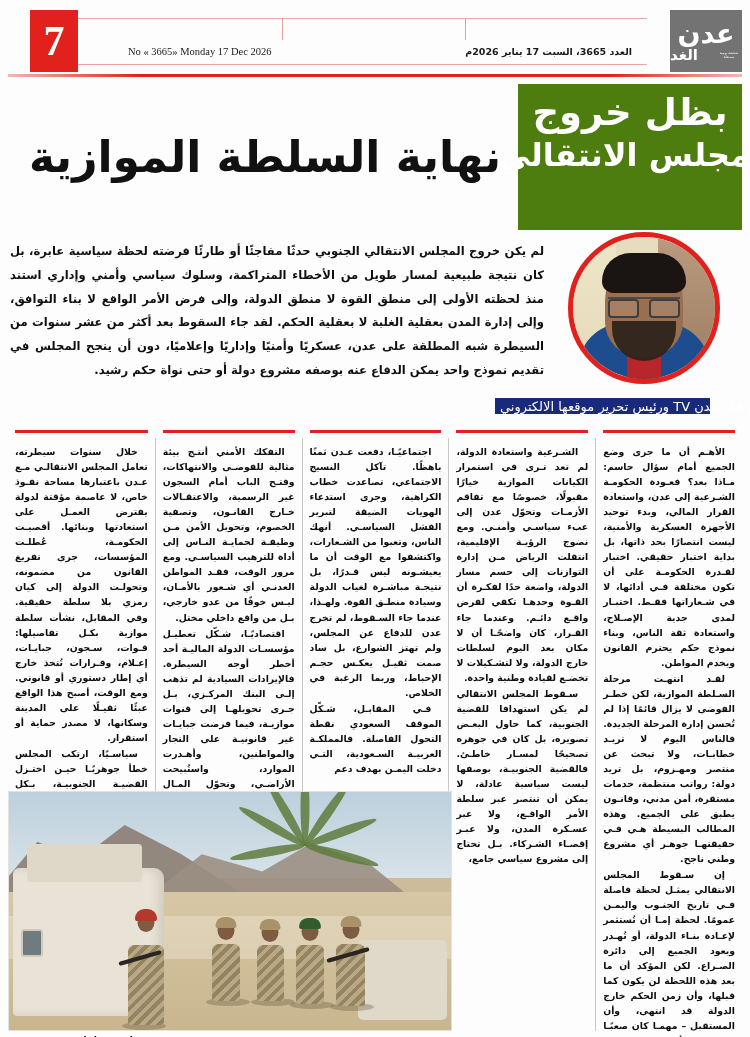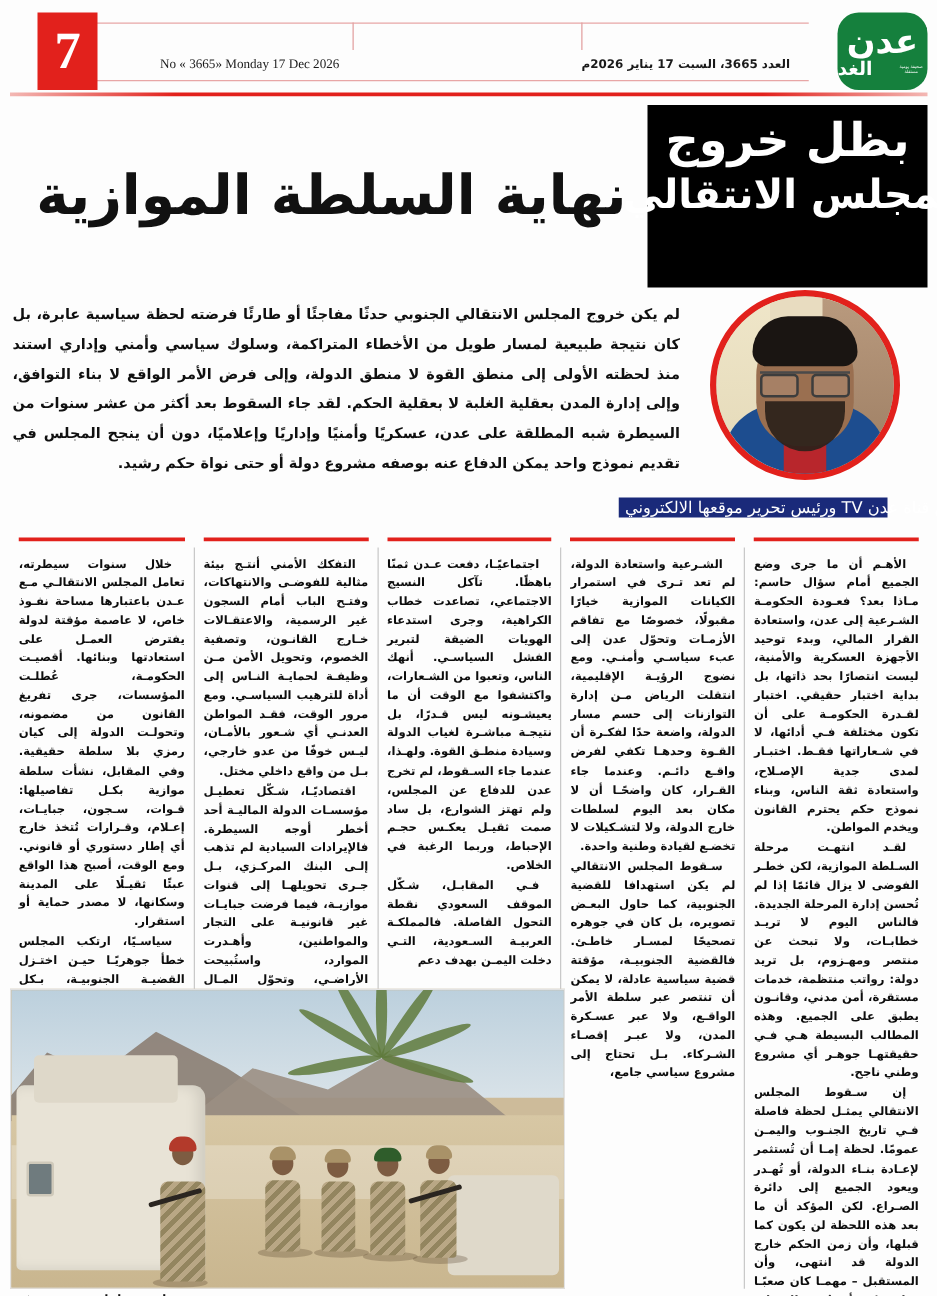--- a/index.html
+++ b/index.html
@@ -101,29 +101,28 @@
     color: #1a1a1a;
     direction: ltr;
   }
 
   .logo {
     position: absolute;
     top: 0;
     right: 0;
     width: 72px;
     height: 62px;
-    background: #15803d;
+    background: #737373;
     color: #ffffff;
     display: flex;
     flex-direction: column;
     align-items: center;
     justify-content: center;
     line-height: 1;
     overflow: hidden;
-    border-radius: 17px;
   }
   .logo-main {
     font-size: 27px;
     font-weight: bold;
     letter-spacing: -1px;
     margin-bottom: 1px;
   }
   .logo-sub-row {
     display: flex;
     align-items: center;
@@ -155,21 +154,21 @@
     top: 84px;
     right: 8px;
     left: 8px;
     height: 146px;
     display: flex;
     flex-direction: row;
     align-items: stretch;
   }
   .kicker-box {
     width: 224px;
-    background: #000000;
+    background: #4d7c0f;
     color: #ffffff;
     padding: 6px 8px 4px 8px;
     box-sizing: border-box;
     display: flex;
     flex-direction: column;
     justify-content: flex-start;
     align-items: center;
     text-align: center;
   }
   .kicker-line {
@@ -511,21 +510,21 @@
           <p>الأهـم أن ما جرى وضع الجميع أمام سؤال حاسم: مـاذا بعد؟ فعـودة الحكومـة الشـرعية إلى عدن، واستعادة القرار المالي، وبدء توحيد الأجهزة العسكرية والأمنية، ليست انتصارًا بحد ذاتها، بل بداية اختبار حقيقي. اختبار لقـدرة الحكومـة على أن تكون مختلفة فـي أدائها، لا في شـعاراتها فقـط. اختبـار لمدى جدية الإصـلاح، واستعادة ثقة الناس، وبناء نموذج حكم يحترم القانون ويخدم المواطن.</p>
           <p>لقـد انتهـت مرحلة السـلطة الموازية، لكن خطـر الفوضى لا يزال قائمًا إذا لم تُحسن إدارة المرحلة الجديدة. فالناس اليوم لا تريـد خطابـات، ولا تبحث عن منتصر ومهـزوم، بل تريد دولة: رواتب منتظمة، خدمات مستقرة، أمن مدني، وقانـون يطبق على الجميع. وهذه المطالب البسيطة هـي فـي حقيقتهـا جوهـر أي مشروع وطني ناجح.</p>
           <p>إن سـقوط المجلس الانتقالي يمثـل لحظة فاصلة فـي تاريخ الجنـوب واليمـن عمومًا. لحظة إمـا أن تُستثمر لإعـادة بنـاء الدولة، أو تُهـدر ويعود الجميع إلى دائرة الصـراع. لكن المؤكد أن ما بعد هذه اللحظة لن يكون كما قبلها، وأن زمن الحكم خارج الدولة قد انتهى، وأن المستقبل – مهمـا كان صعبًـا – لا يمكن أن يُبنى إلا على قاعدة واحدة واضحة: الدولة أولًا، والمؤسسات فوق الجميع، والسياسة بديلًا عن السلاح.</p>
         </div>
     </div>
 
     <div class="col">
       <div class="col-rule"></div>
       <div class="col-text">
           <p>الشـرعية واستعادة الدولة، لم تعد تـرى في استمرار الكيانات الموازية خيارًا مقبولًا، خصوصًا مع تفاقم الأزمـات وتحوّل عدن إلى عبء سياسـي وأمنـي. ومع نضوج الرؤيـة الإقليمية، انتقلت الرياض مـن إدارة التوازنات إلى حسم مسار الدولة، واضعة حدًا لفكـرة أن القـوة وحدهـا تكفي لفرض واقـع دائـم. وعندما جاء القـرار، كان واضحًـا أن لا مكان بعد اليوم لسلطات خارج الدولة، ولا لتشـكيلات لا تخضـع لقيادة وطنية واحدة.</p>
-          <p>سـقوط المجلس الانتقالي لم يكن استهدافا للقضية الجنوبية، كما حاول البعـض تصويره، بل كان في جوهره تصحيحًا لمسـار خاطـئ. فالقضية الجنوبيـة، مؤقتة قضية سياسية عادلة، لا يمكن أن تنتصر عبر سلطة الأمر الواقـع، ولا عبر عسـكرة المدن، ولا عبـر إقصـاء الشـركاء. بـل تحتاج إلى مشروع سياسي جامع،</p>
+          <p>سـقوط المجلس الانتقالي لم يكن استهدافا للقضية الجنوبية، كما حاول البعـض تصويره، بل كان في جوهره تصحيحًا لمسـار خاطـئ. فالقضية الجنوبيـة، بوصفها ليست سياسية عادلة، لا يمكن أن تنتصر عبر سلطة الأمر الواقـع، ولا عبر عسـكرة المدن، ولا عبـر إقصـاء الشـركاء. بـل تحتاج إلى مشروع سياسي جامع،</p>
         </div>
     </div>
 
     <div class="col">
       <div class="col-rule"></div>
       <div class="col-text">
           <p>اجتماعيًـا، دفعت عـدن ثمنًا باهظًا. تآكل النسيج الاجتماعي، تصاعدت خطاب الكراهية، وجرى استدعاء الهويات الضيقة لتبرير الفشل السياسـي. أنهك الناس، وتعبوا من الشـعارات، واكتشفوا مع الوقت أن ما يعيشـونه ليس قـدرًا، بل نتيجـة مباشـرة لغياب الدولة وسيادة منطـق القوة. ولهـذا، عندما جاء السـقوط، لم تخرج عدن للدفاع عن المجلس، ولم تهتز الشوارع، بل ساد صمت ثقيـل يعكـس حجـم الإحباط، وربما الرغبة في الخلاص.</p>
           <p>فـي المقابـل، شـكّل الموقف السعودي نقطة التحول الفاصلة. فالمملكـة العربيـة السـعودية، التـي دخلت اليمـن بهدف دعم</p>
         </div>
     </div>

